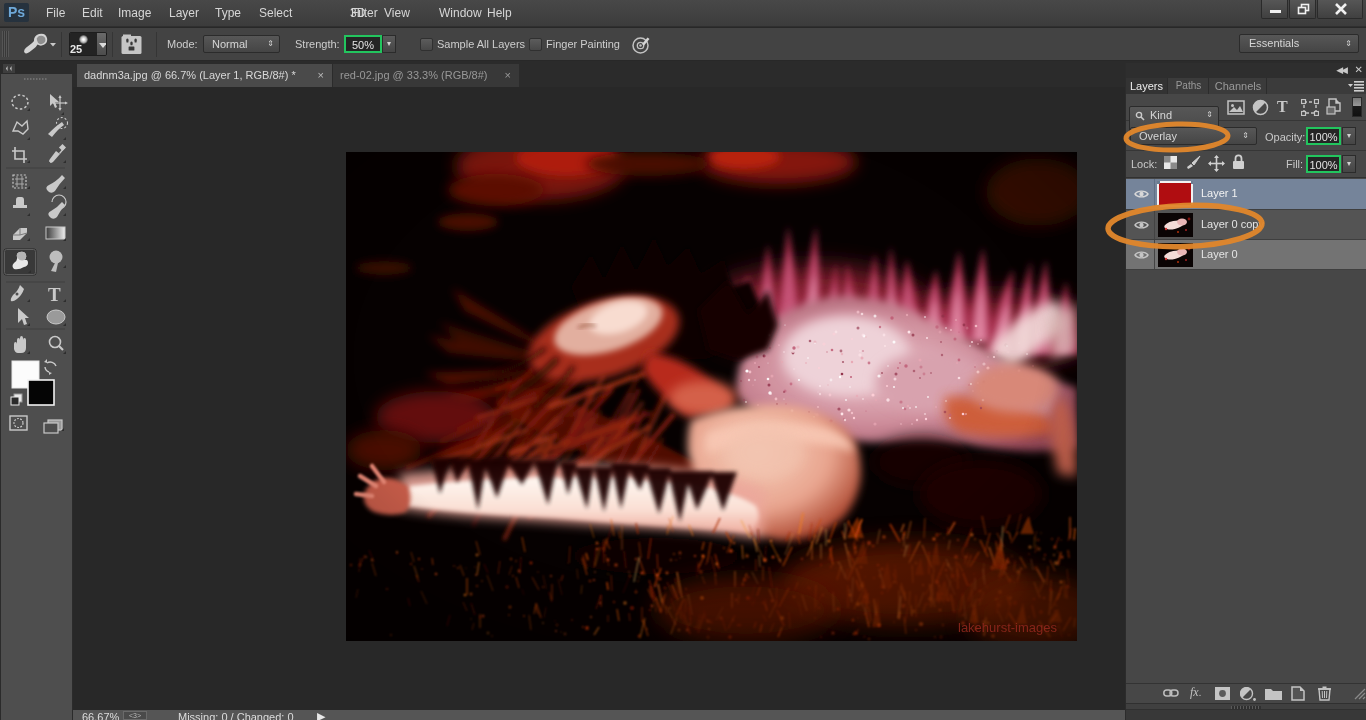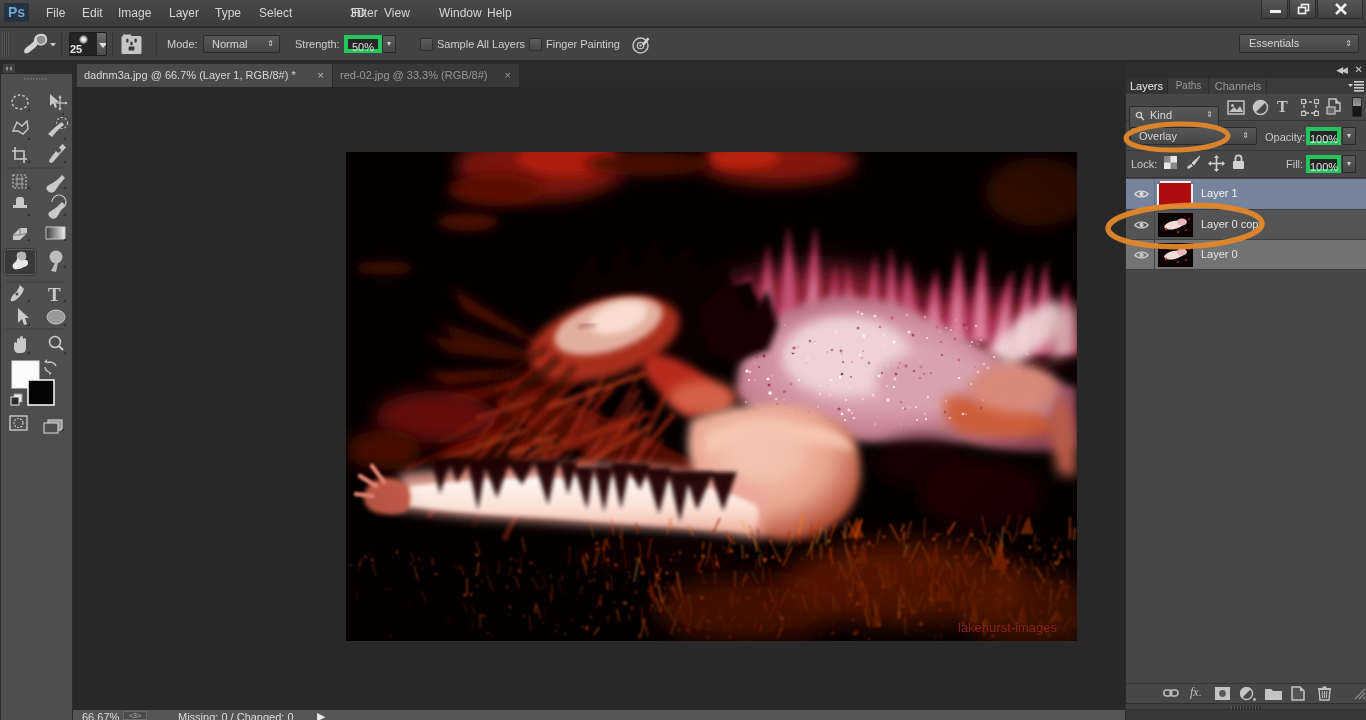--- a/index.html
+++ b/index.html
@@ -17,21 +17,21 @@
 
 .winbtn { position:absolute; top:0; height:19px; background:linear-gradient(#565656,#404040);
   border:1px solid #2a2a2a; border-top:none; color:#e8e8e8; text-align:center;
   font-size:11px; line-height:18px; border-radius:0 0 2px 2px;}
 
 #optbar { position:absolute; left:0; top:28px; width:1366px; height:33px;
   background:#434343; border-bottom:1px solid #282828; }
 .optlabel { position:absolute; color:#cecece; font-size:11px; top:10px; }
 .dropdown { position:absolute; background:linear-gradient(#575757,#454545);
   border:1px solid #2b2b2b; border-radius:2px; color:#d6d6d6; font-size:11px; }
-.numbox { position:absolute; background:#252525; border:4px solid #22c55e;
+.numbox { position:absolute; background:#252525; border:2px solid #22c55e;
   color:#e2e2e2; font-size:11px; text-align:center; }
 .arrowbtn { position:absolute; background:linear-gradient(#5a5a5a,#454545);
   border:1px solid #2b2b2b; color:#d0d0d0; font-size:8px; text-align:center; }
 .chk { position:absolute; width:13px; height:13px; top:10px;
   background:linear-gradient(#5c5c5c,#484848); border:1px solid #303030; border-radius:2px; }
 .vsep { position:absolute; top:4px; width:1px; height:25px; background:#353535; }
 
 #tabbar { position:absolute; left:0; top:61px; width:1366px; height:26px; background:#2b2b2b; }
 .tab { position:absolute; top:3px; height:23px; font-size:11px; line-height:23px; }
 

